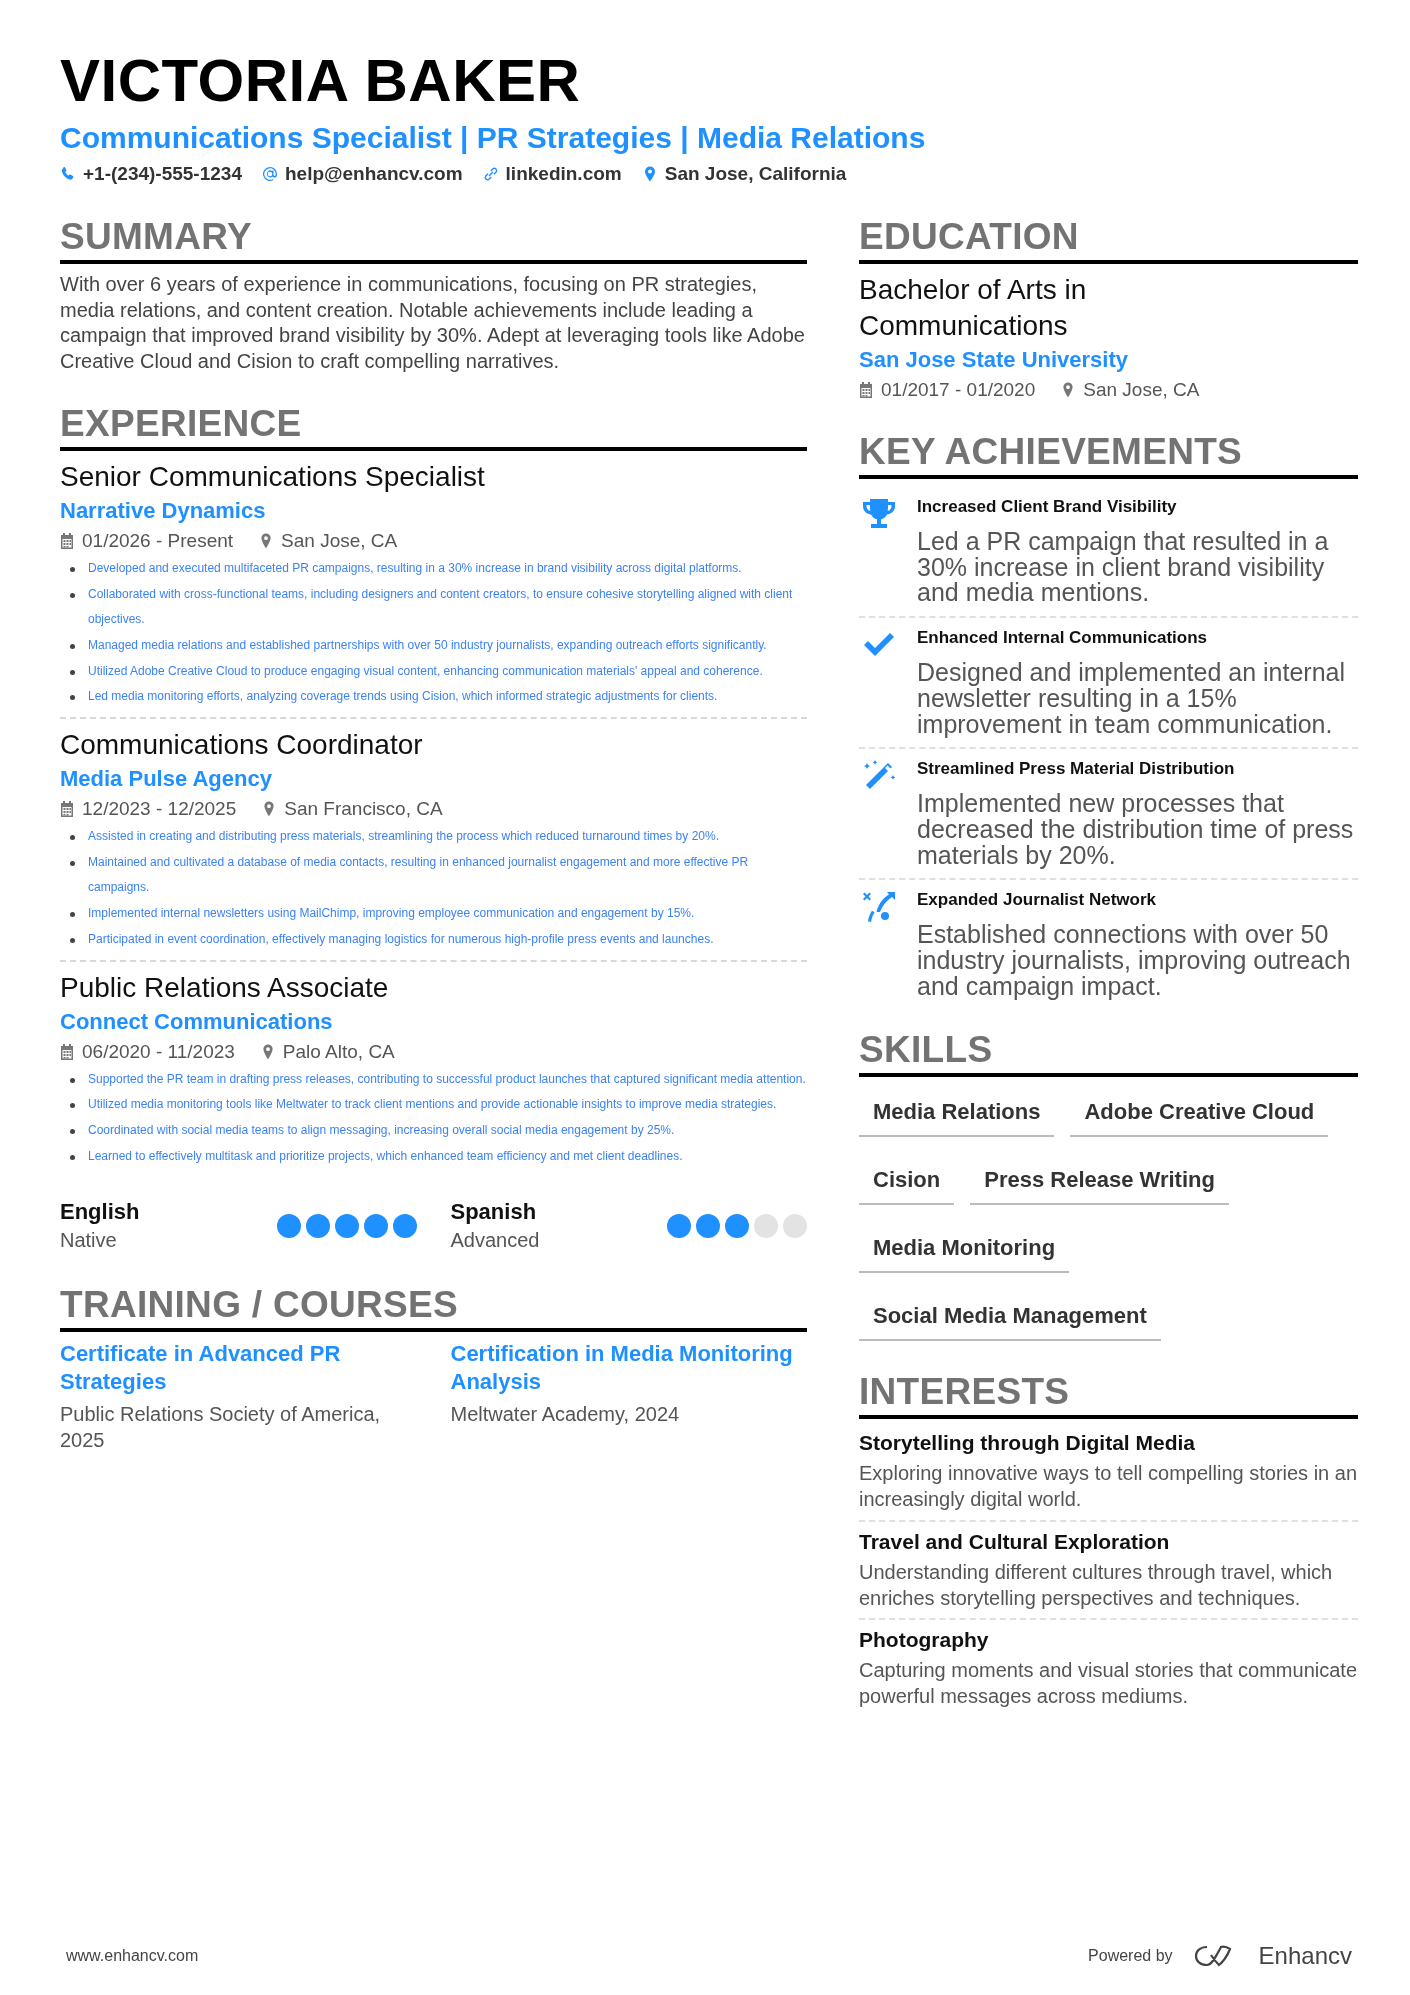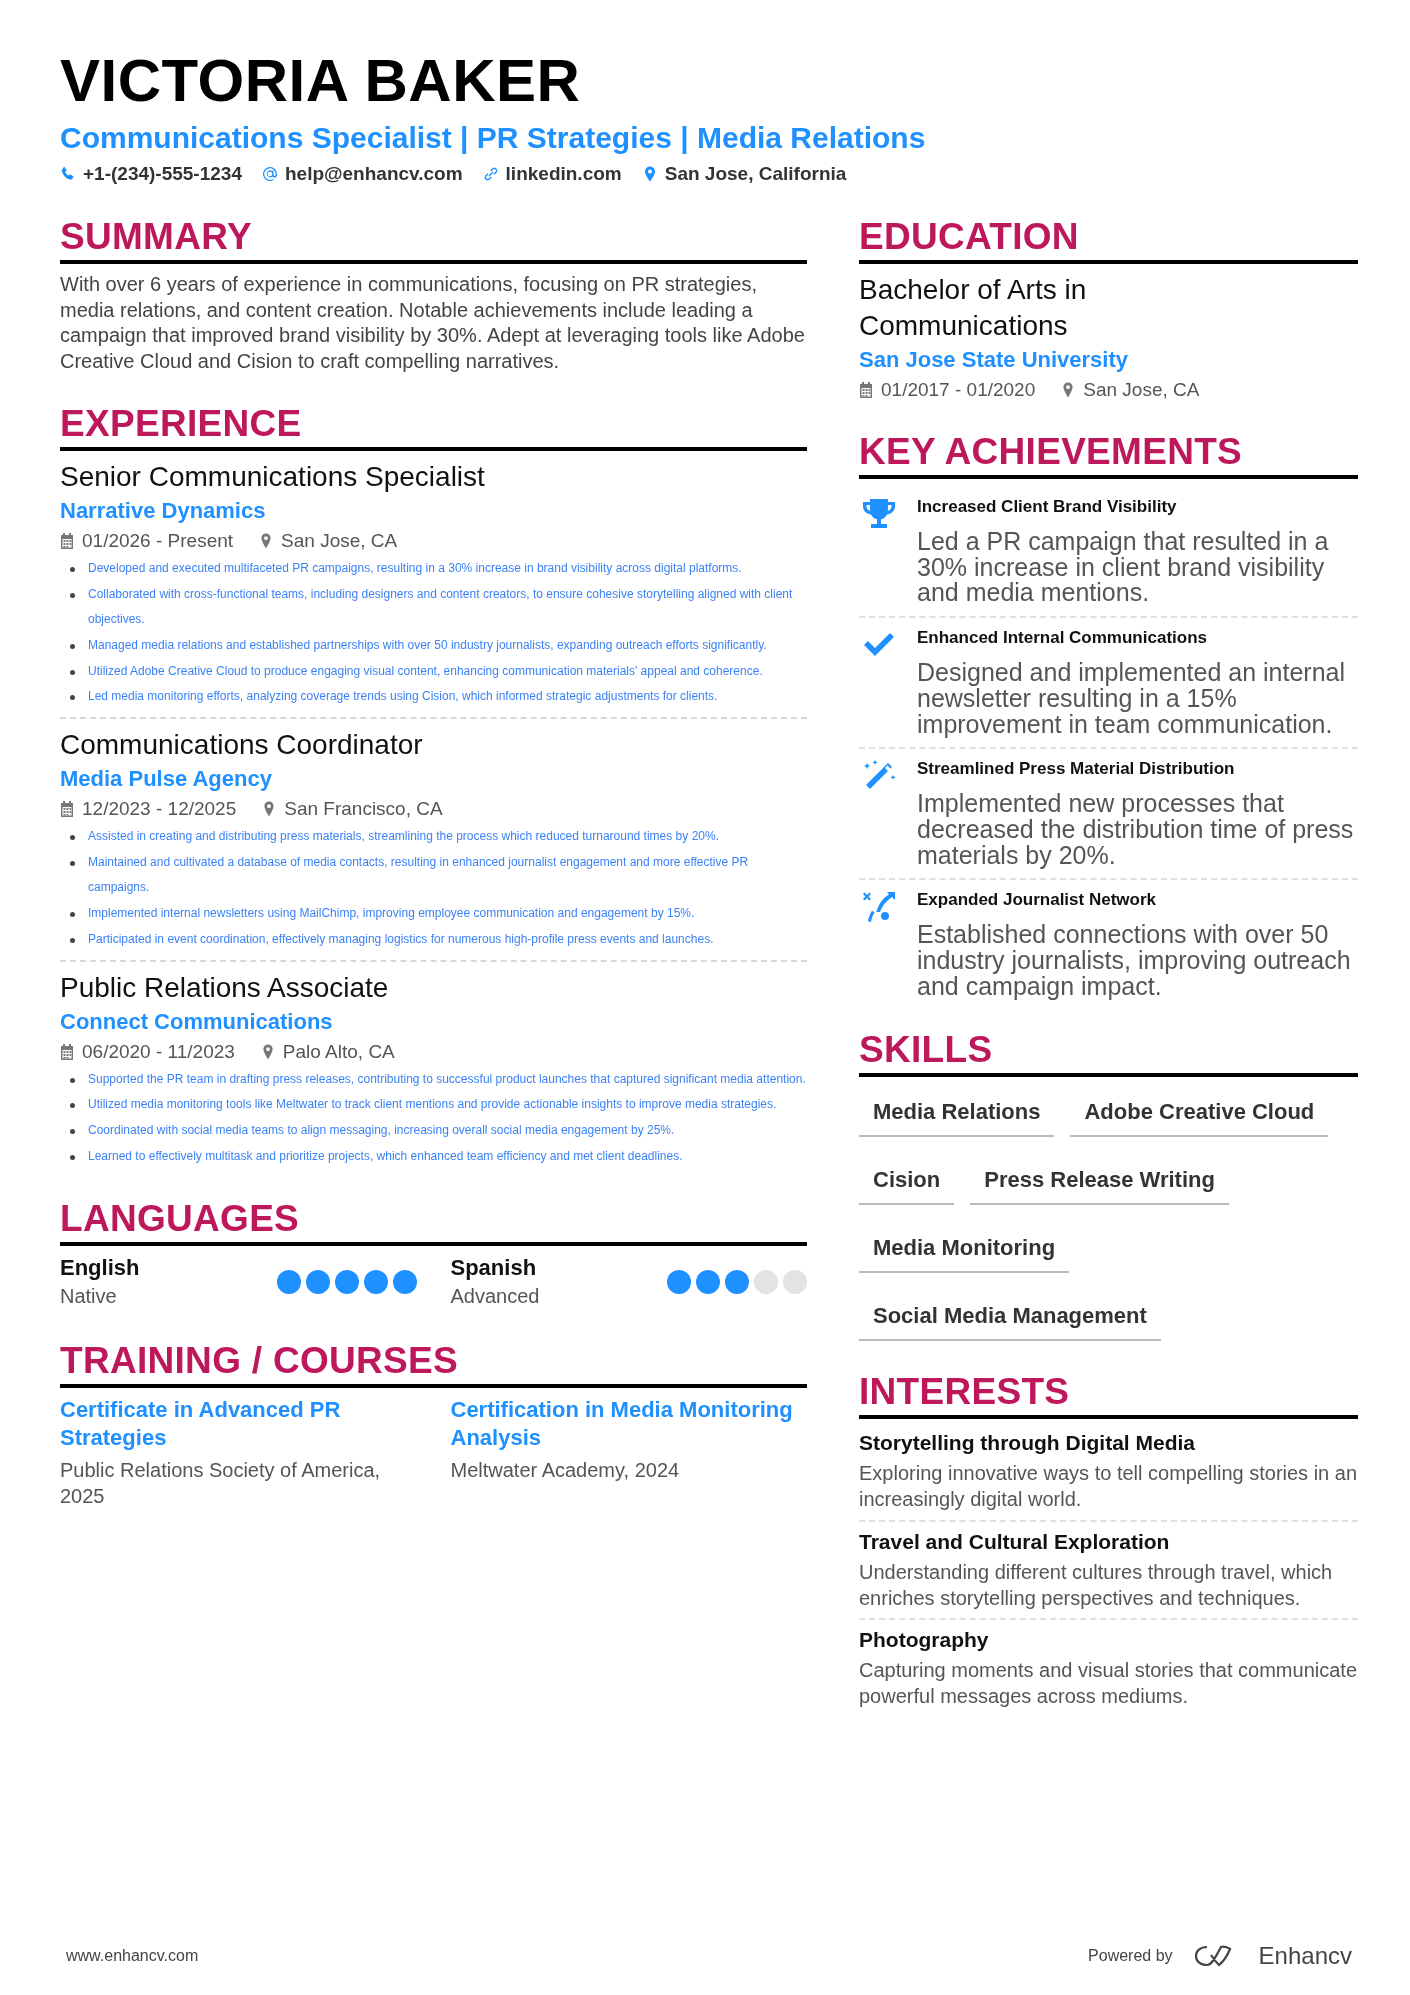--- a/index.html
+++ b/index.html
@@ -9,21 +9,21 @@
   .header { position: absolute; left: 60px; top: 48px; width: 1300px; }
   .name { font-size: 60px; font-weight: 700; color: #000; letter-spacing: 0.5px; line-height: 66px; }
   .headline { font-size: 30px; font-weight: 700; color: #1e90ff; line-height: 40px; margin-top: 4px; }
   .contacts { display: flex; gap: 20px; margin-top: 4px; font-size: 19px; font-weight: 700; color: #333; line-height: 24px; }
   .contact { display: flex; align-items: center; gap: 7px; }
   .contact svg { width: 16px; height: 16px; fill: #1e90ff; }
 
   .col-left { position: absolute; left: 60px; top: 216px; width: 747px; }
   .col-right { position: absolute; left: 859px; top: 216px; width: 499px; }
 
-  .section-title { font-size: 37px; font-weight: 700; color: #be185d; line-height: 42px; border-bottom: 4px solid #000; padding-bottom: 2px; margin-bottom: 8px; letter-spacing: 0.3px; }
+  .section-title { font-size: 37px; font-weight: 700; color: #737373; line-height: 42px; border-bottom: 4px solid #000; padding-bottom: 2px; margin-bottom: 8px; letter-spacing: 0.3px; }
   .section { margin-bottom: 26px; }
 
   .body-text { font-size: 20px; line-height: 25.7px; color: #444; }
 
   .job { padding-bottom: 7px; border-bottom: 2px dashed #d8d8d8; margin-bottom: 8px; }
   .job.last { border-bottom: none; }
   .job-title { font-size: 28px; color: #111; line-height: 36px; }
   .company { font-size: 22px; font-weight: 700; color: #1e90ff; line-height: 30px; margin-top: 1px; }
   .meta { display: flex; gap: 26px; font-size: 19px; color: #555; line-height: 26px; margin-top: 2px; }
   .meta-item { display: flex; align-items: center; gap: 8px; }
@@ -183,21 +183,20 @@
       <ul class="bullets">
         <li>Supported the PR team in drafting press releases, contributing to successful product launches that captured significant media attention.</li>
         <li>Utilized media monitoring tools like Meltwater to track client mentions and provide actionable insights to improve media strategies.</li>
         <li>Coordinated with social media teams to align messaging, increasing overall social media engagement by 25%.</li>
         <li>Learned to effectively multitask and prioritize projects, which enhanced team efficiency and met client deadlines.</li>
       </ul>
     </div>
   </div>
 
   <div class="section" style="margin-bottom:30px;">
-    <div class="section-title">LANGUAGES</div>
     <div class="lang-row">
       <div class="lang">
         <div>
           <div class="lang-name">English</div>
           <div class="lang-level">Native</div>
         </div>
         <div class="dots">
           <span class="dot on"></span>
           <span class="dot on"></span>
           <span class="dot on"></span>

